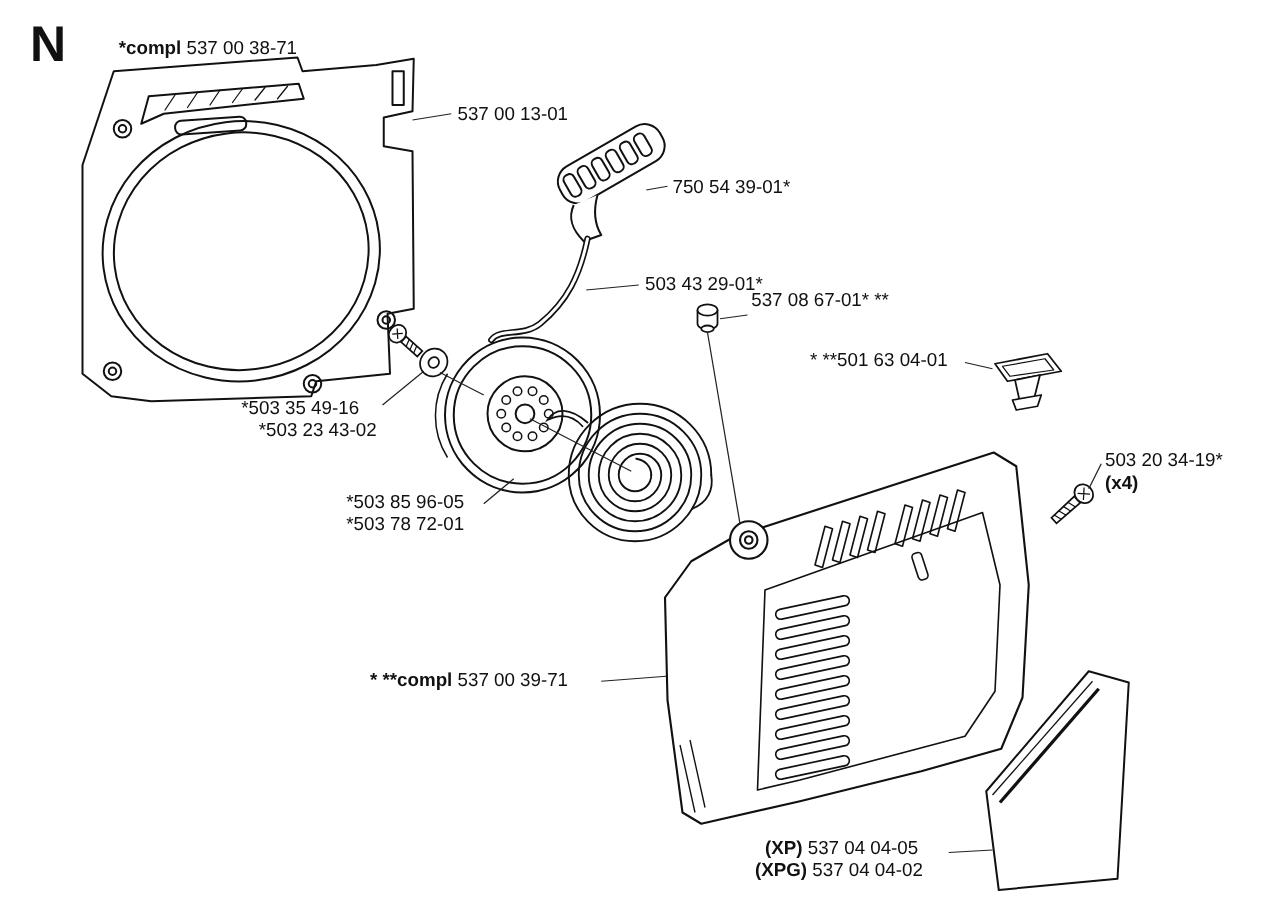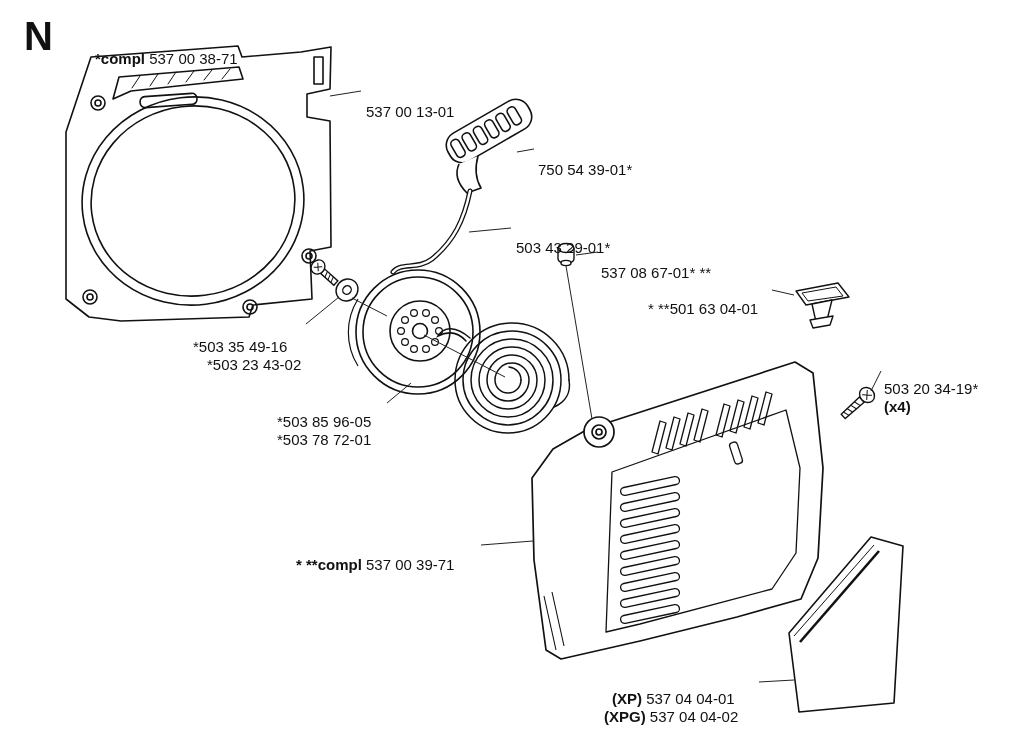--- a/index.html
+++ b/index.html
@@ -1,19 +1,19 @@
 <!DOCTYPE html>
 <html><head>
 <meta charset="utf-8">
 <style>
   html,body{margin:0;padding:0;background:#ffffff;}
   #stage{position:relative;width:1024px;height:732px;background:#fff;overflow:hidden;
          font-family:"Liberation Sans",sans-serif;color:#111;}
   #stage svg{position:absolute;left:0;top:0;}
-  .lbl{position:absolute;font-size:15px;line-height:18px;white-space:nowrap;color:#111;margin-top:20px;}
+  .lbl{position:absolute;font-size:15px;line-height:18px;white-space:nowrap;color:#111;}
   .lbl b{font-weight:700;}
   .section-letter{position:absolute;left:24px;top:14px;font-size:40px;font-weight:700;}
   .bold{font-weight:700;text-align:right;}
 </style>
 </head>
 <body>
 
 <div id="stage">
 
   <svg width="1024" height="732" viewBox="0 0 1024 732">
@@ -191,37 +191,37 @@
   <div class="lbl" style="left:95px;top:30px">
     <b>*compl</b><span> 537 00 38-71</span>
   </div>
 
   <div class="lbl" style="left:366px;top:83px">537 00 13-01</div>
 
   <div class="lbl" style="left:538px;top:141px">750 54 39-01*</div>
 
   <div class="lbl" style="left:516px;top:219px">503 43 29-01*</div>
 
-  <div class="lbl" style="left:601px;top:244px">537 08 67-01* **</div>
+  <div class="lbl" style="left:601px;top:232px">537 08 67-01* **</div>
 
   <div class="lbl" style="left:648px;top:280px">* **501 63 04-01</div>
 
   <div class="lbl" style="left:193px;top:318px">*503 35 49-16</div>
   <div class="lbl" style="left:207px;top:336px">*503 23 43-02</div>
 
   <div class="lbl" style="left:884px;top:360px">503 20 34-19*</div>
   <div class="lbl bold" style="left:884px;top:378px">(x4)</div>
 
   <div class="lbl" style="left:277px;top:393px">*503 85 96-05</div>
   <div class="lbl" style="left:277px;top:411px">*503 78 72-01</div>
 
   <div class="lbl" style="left:296px;top:536px">
     <b>* **compl</b><span> 537 00 39-71</span>
   </div>
 
   <div class="lbl" style="left:612px;top:670px">
-    <b>(XP)</b><span> 537 04 04-01</span>
+    <b>(XP)</b><span> 537 04 04-05</span>
   </div>
   <div class="lbl" style="left:604px;top:688px">
     <b>(XPG)</b><span> 537 04 04-02</span>
   </div>
 
 </div>
 
 </body></html>

